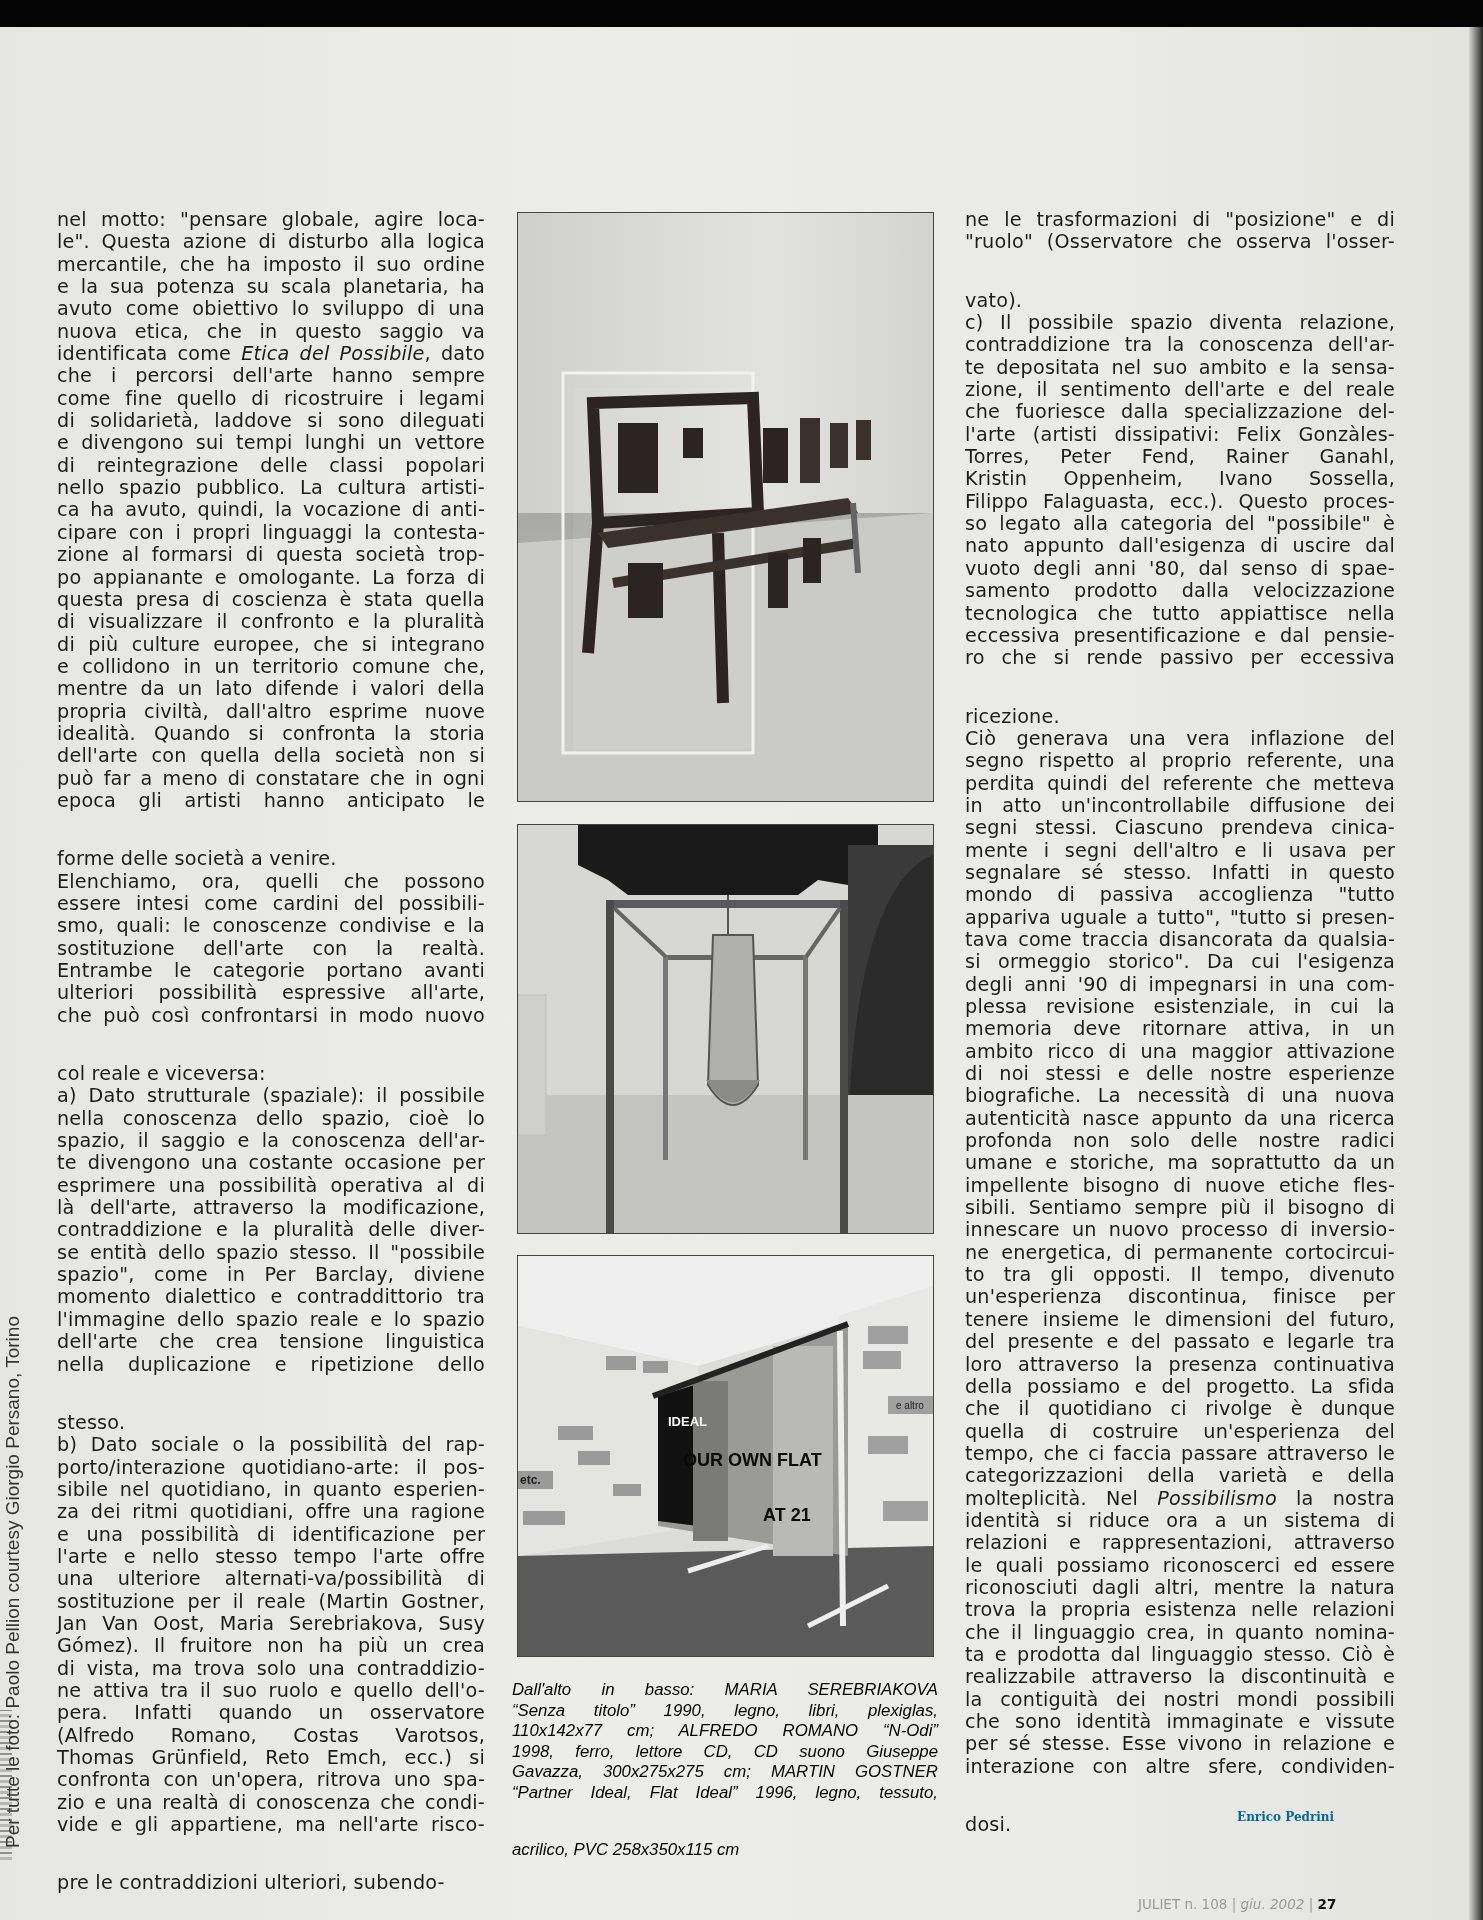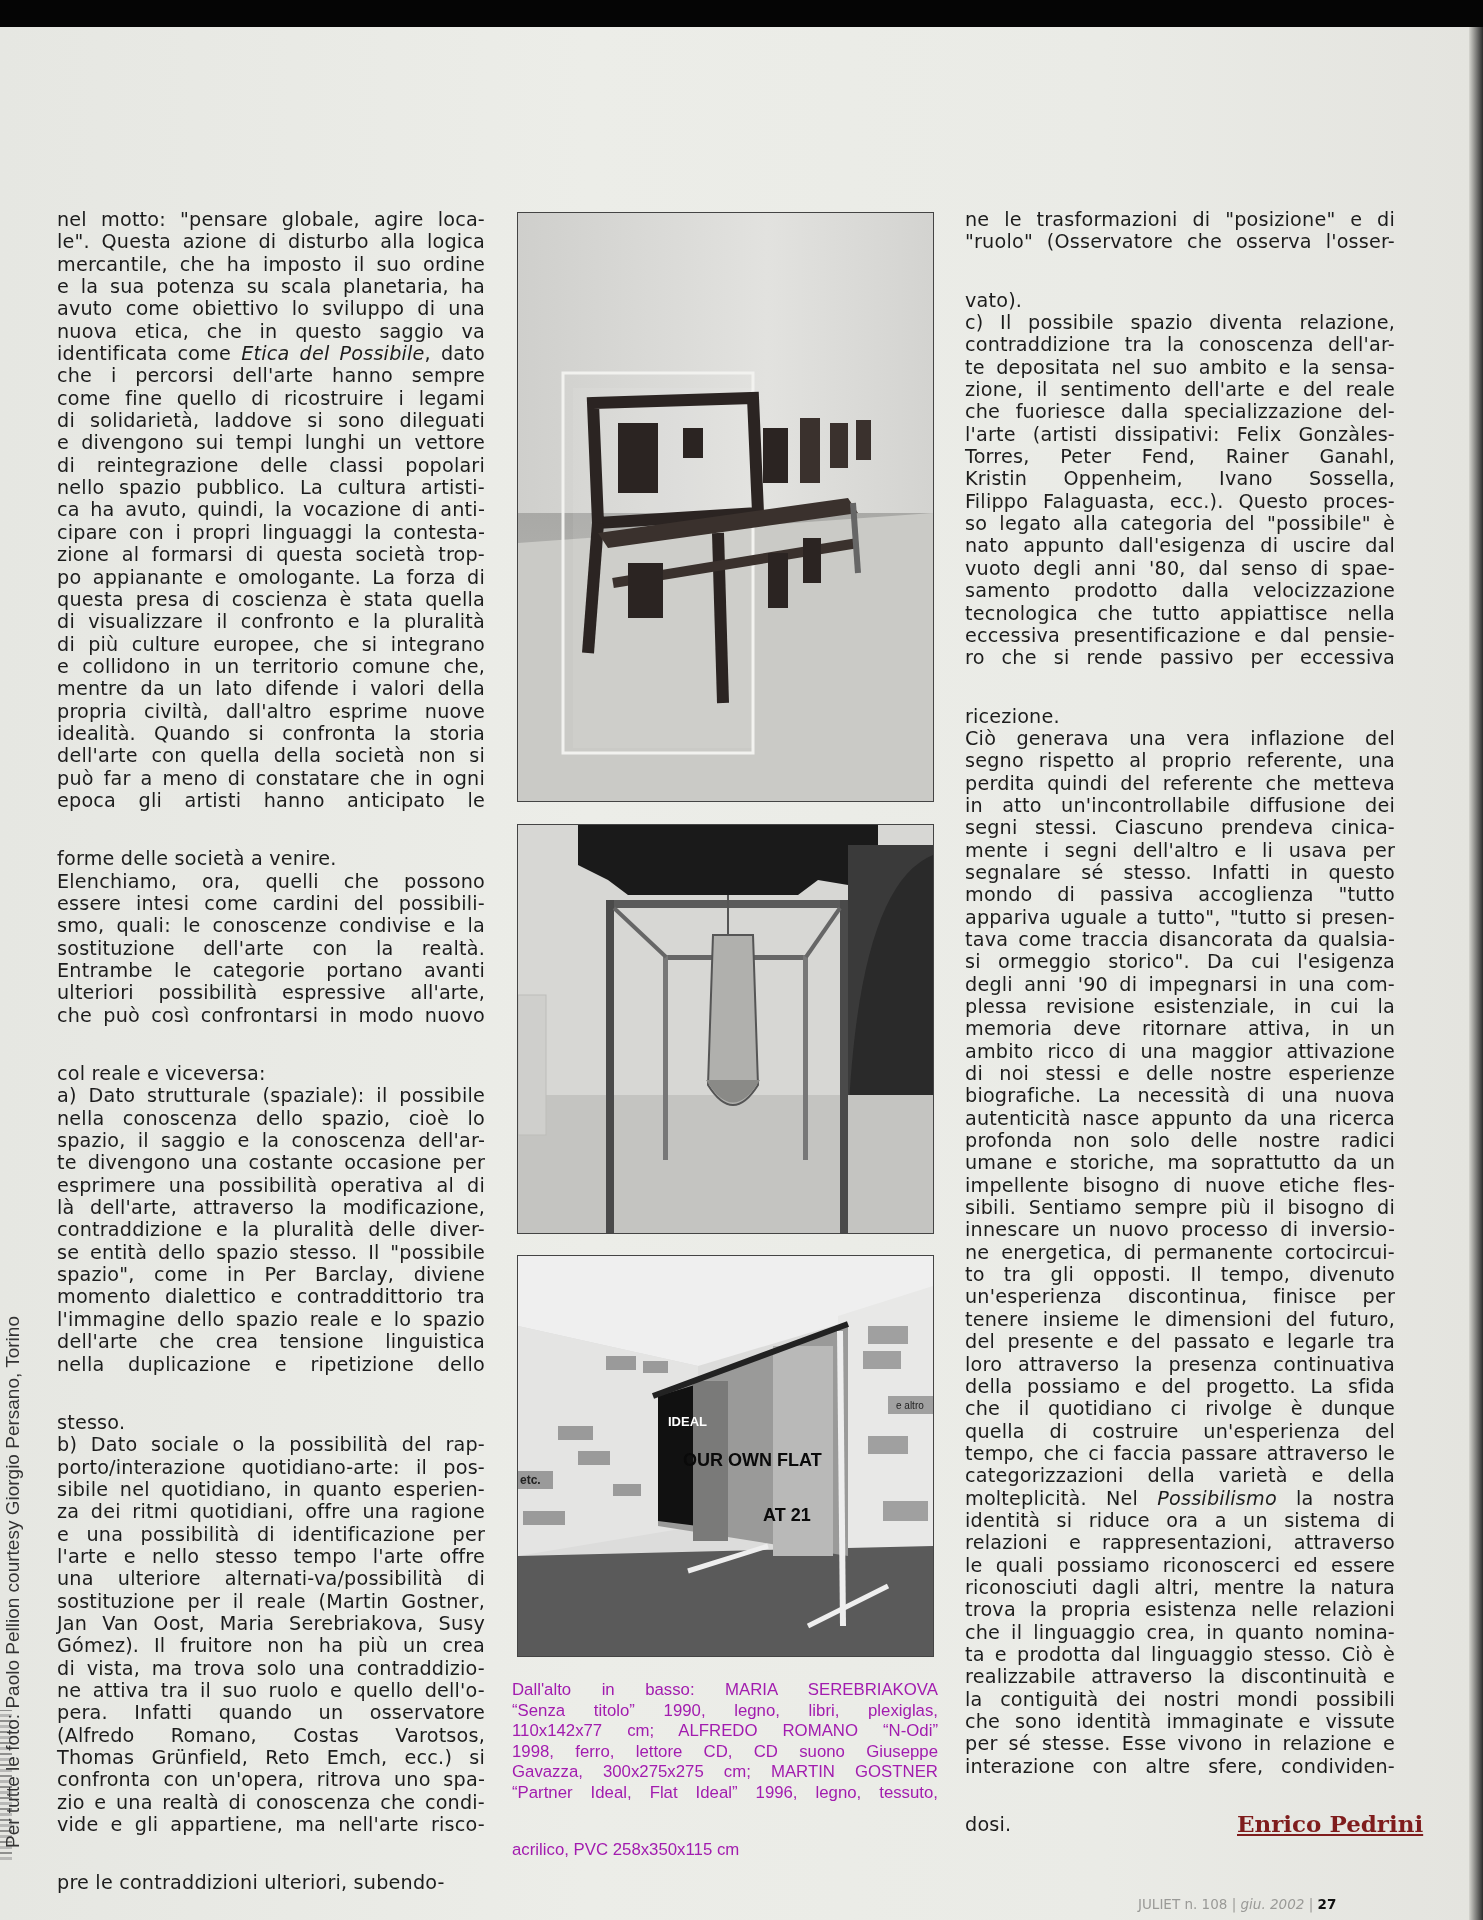--- a/index.html
+++ b/index.html
@@ -29,27 +29,27 @@
   .line em { font-style:italic; }
   .photo {
     position:absolute; left:517px; width:415px;
     border:1px solid #444; overflow:hidden;
   }
   .photo-1 { top:212px; height:588px; background:#d9d9d6; }
   .photo-2 { top:824px; height:408px; background:#cfcfcc; }
   .photo-3 { top:1255px; height:400px; background:#c9c9c6; }
   .caption {
     position:absolute; left:512px; top:1680px; width:426px;
-    font-family:"Liberation Sans", sans-serif; 
-    font-size:16.8px; line-height:20.6px; color:#a21caf;
+    font-family:"Liberation Sans", sans-serif; font-style:italic;
+    font-size:16.8px; line-height:20.6px; color:#000000;
   }
   .caption .line { height:20.6px; }
   .author {
     position:absolute; left:1237px; top:1810px;
-    font-family:"DejaVu Serif", serif; font-weight:bold; font-size:23px; color:#7f1d1d;text-decoration:underline;
+    font-family:"DejaVu Serif", serif; font-weight:bold; font-size:12px; color:#0369a1;
   }
   .footer {
     position:absolute; left:1138px; top:1885px;
     font-family:"DejaVu Sans", sans-serif; font-size:13.5px; color:#9a9a97;margin-top:11px;
   }
   .footer .pg { color:#111; font-weight:bold; font-style:normal; }
   .footer .issue-date { font-style:italic; }
   .credit {
     position:absolute; left:2px; top:1848px;
     transform-origin:0 0; transform:rotate(-90deg);

